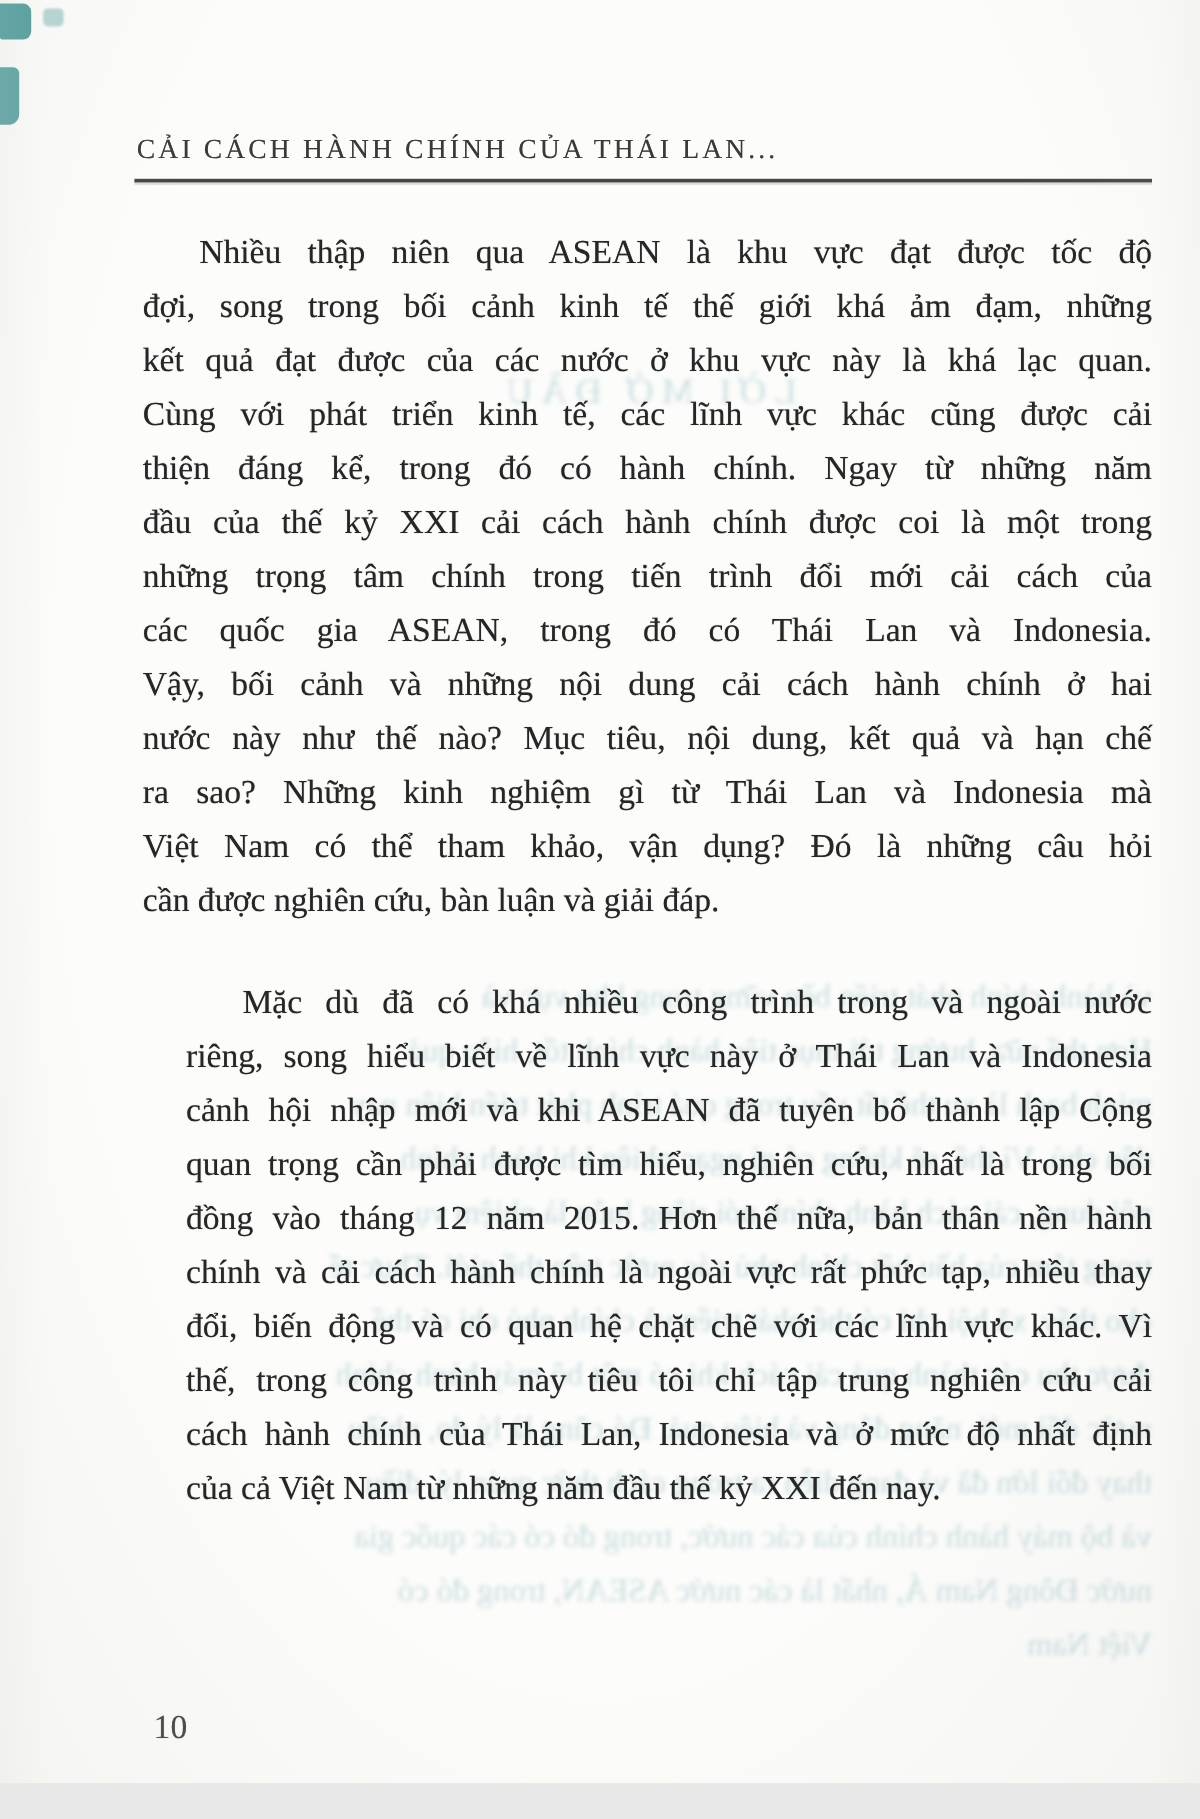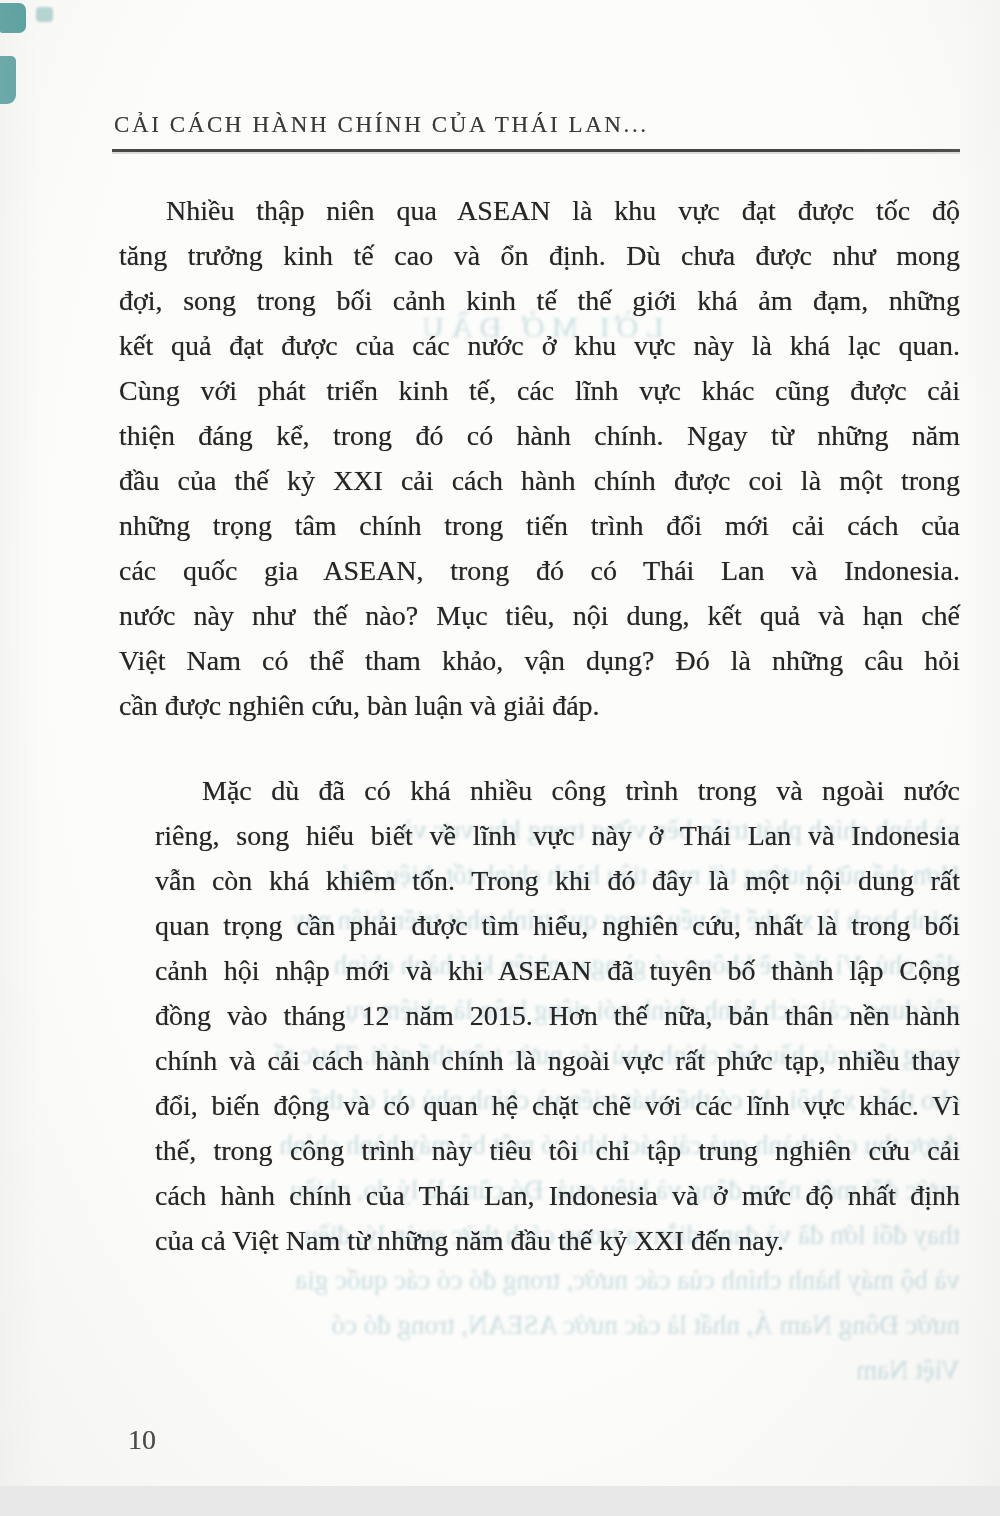--- a/index.html
+++ b/index.html
@@ -142,38 +142,38 @@
     <div class="ghost" style="top:1305px">nước Đông Nam Á, nhất là các nước ASEAN, trong đó có</div>
     <div class="ghost" style="top:1350px">Việt Nam</div>
   </div>
 
   <div class="running-header">CẢI CÁCH HÀNH CHÍNH CỦA THÁI LAN...</div>
   <div class="header-rule"></div>
 
   <div class="body-text">
     <div class="para">
       <div class="line indent">Nhiều thập niên qua ASEAN là khu vực đạt được tốc độ</div>
-      <div class="line">tăng trưởng kinh tế cao và ổn định. Dù chưa được như mong</div>
       <div class="line">đợi, song trong bối cảnh kinh tế thế giới khá ảm đạm, những</div>
       <div class="line">kết quả đạt được của các nước ở khu vực này là khá lạc quan.</div>
       <div class="line">Cùng với phát triển kinh tế, các lĩnh vực khác cũng được cải</div>
       <div class="line">thiện đáng kể, trong đó có hành chính. Ngay từ những năm</div>
       <div class="line">đầu của thế kỷ XXI cải cách hành chính được coi là một trong</div>
       <div class="line">những trọng tâm chính trong tiến trình đổi mới cải cách của</div>
       <div class="line">các quốc gia ASEAN, trong đó có Thái Lan và Indonesia.</div>
+      <div class="line">Vậy, bối cảnh và những nội dung cải cách hành chính ở hai</div>
       <div class="line">nước này như thế nào? Mục tiêu, nội dung, kết quả và hạn chế</div>
+      <div class="line">ra sao? Những kinh nghiệm gì từ Thái Lan và Indonesia mà</div>
       <div class="line">Việt Nam có thể tham khảo, vận dụng? Đó là những câu hỏi</div>
       <div class="line last">cần được nghiên cứu, bàn luận và giải đáp.</div>
     </div>
     <div class="para para-2">
       <div class="line indent">Mặc dù đã có khá nhiều công trình trong và ngoài nước</div>
       <div class="line">riêng, song hiểu biết về lĩnh vực này ở Thái Lan và Indonesia</div>
-      <div class="line">vẫn còn khá khiêm tốn. Trong khi đó đây là một nội dung rất</div>
+      <div class="line">cảnh hội nhập mới và khi ASEAN đã tuyên bố thành lập Cộng</div>
       <div class="line">quan trọng cần phải được tìm hiểu, nghiên cứu, nhất là trong bối</div>
-      <div class="line">cảnh hội nhập mới và khi ASEAN đã tuyên bố thành lập Cộng</div>
       <div class="line">đồng vào tháng 12 năm 2015. Hơn thế nữa, bản thân nền hành</div>
       <div class="line">chính và cải cách hành chính là ngoài vực rất phức tạp, nhiều thay</div>
       <div class="line">đổi, biến động và có quan hệ chặt chẽ với các lĩnh vực khác. Vì</div>
       <div class="line">thế, trong công trình này tiêu tôi chỉ tập trung nghiên cứu cải</div>
       <div class="line">cách hành chính của Thái Lan, Indonesia và ở mức độ nhất định</div>
       <div class="line last">của cả Việt Nam từ những năm đầu thế kỷ XXI đến nay.</div>
     </div>
   </div>
 
   <div class="page-number">10</div>

